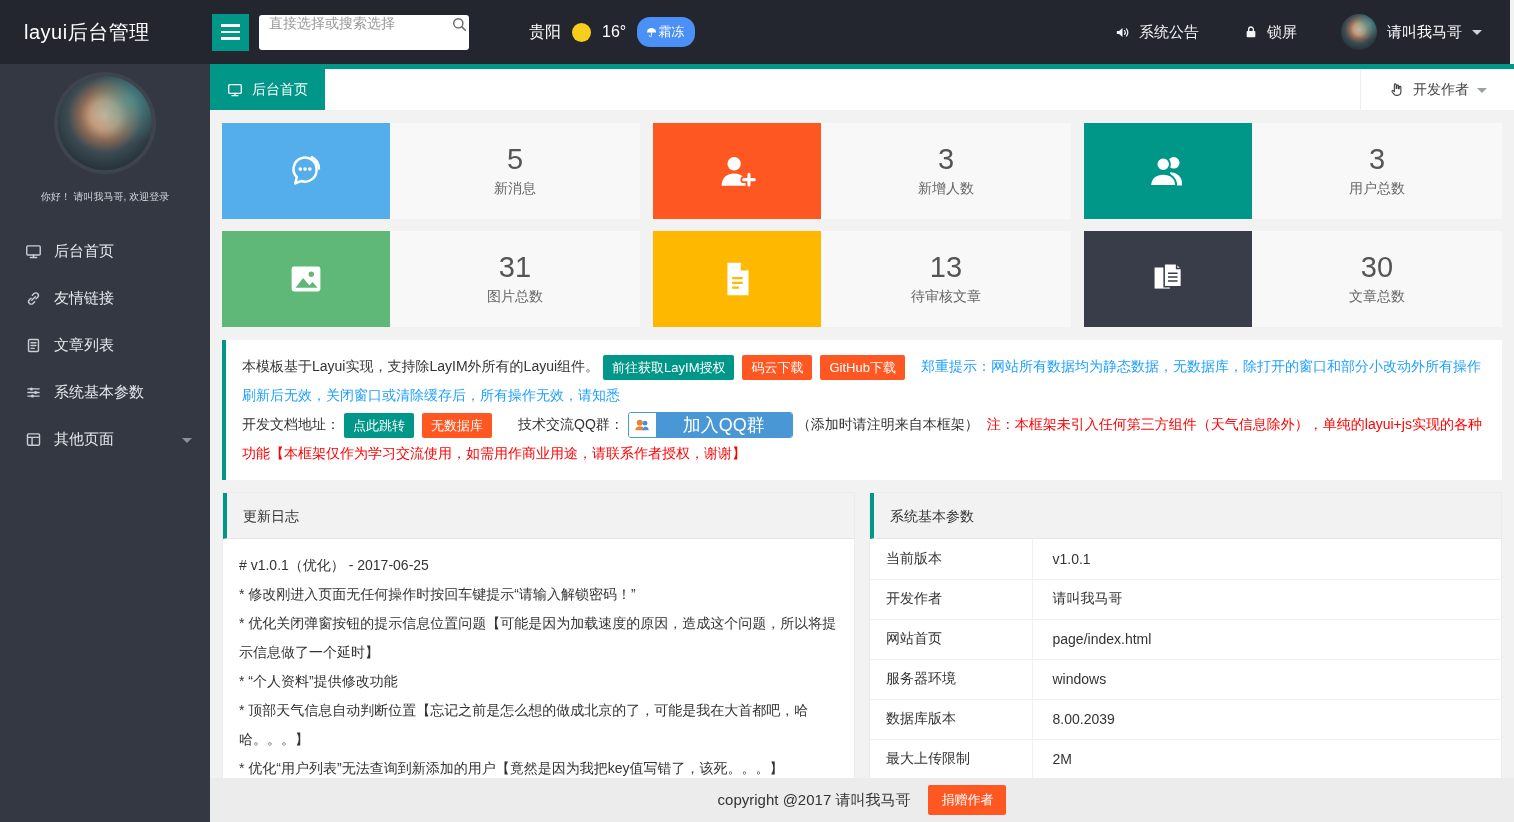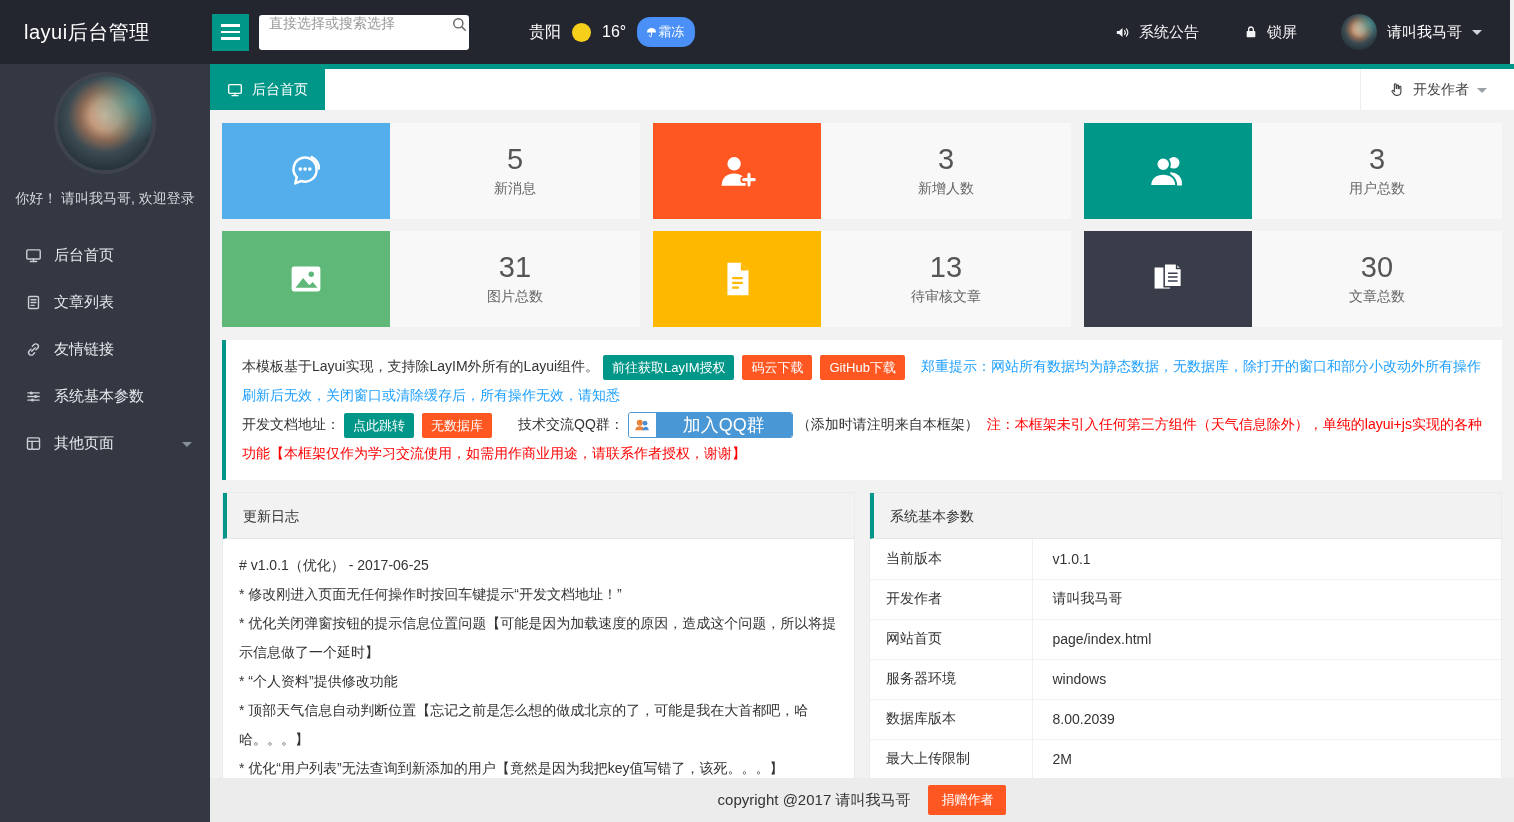--- a/index.html
+++ b/index.html
@@ -32,21 +32,21 @@
   .avatar-sm { width:36px; height:36px; border-radius:50%; flex:none; }
   .avatar-ph {
     background:
       radial-gradient(circle at 76% 28%, rgba(72,170,168,.6), transparent 42%),
       radial-gradient(circle at 50% 42%, #d9b79c 0%, #c49a7c 20%, #8b6a55 34%, #3c4a52 52%, #233038 78%, #1c262e 100%);
   }
 
   
   .sidebar { position:absolute; top:64px; left:0; width:210px; bottom:0; background:var(--c-side-bg,#333842); z-index:20; }
   .avatar-lg { width:94px; height:94px; border-radius:50%; margin:12px auto 0; box-shadow:0 0 0 4px rgba(255,255,255,.06); }
-  .greeting { margin-top:20px; text-align:center; font-size:14px; color:#d4d7dd; }
+  .greeting { margin-top:20px; text-align:center; font-size:10px; color:#d4d7dd; }
   .nav { margin-top:24px; }
   .nav-item { height:47px; display:flex; align-items:center; padding:0 18px 0 25px; color:#e6e8ec; font-size:15px; cursor:pointer; }
   .nav-item .nicon { color:#c9cdd4; margin-right:12px; }
   .nav-item .caret { margin-left:auto; border-top-color:#8a9099; }
 
   
   .main { position:absolute; top:64px; left:210px; right:0; bottom:0; border-top:5px solid var(--c-accent,#009688); background:var(--c-content-bg,#f2f2f2); }
   .tabbar { height:42px; background:#fff; display:flex; align-items:stretch; border-bottom:1px solid #f0f0f0; }
   .tab { display:flex; align-items:center; gap:9px; padding:0 17px; background:var(--c-accent,#009688); color:#fff; font-size:14px; cursor:pointer; }
   .page-actions { margin-left:auto; display:flex; align-items:center; gap:8px; padding:0 27px; font-size:14px; color:#444; border-left:1px solid #eee; cursor:pointer; }
@@ -156,35 +156,35 @@
         <svg width="17" height="17" viewBox="0 0 24 24">
             <rect x="2.5" y="4" width="19" height="13" rx="1.5" fill="none" stroke="currentColor" stroke-width="2"></rect>
             <path d="M12 17v3M7.5 20.5h9" fill="none" stroke="currentColor" stroke-width="2" stroke-linecap="round"></path>
           </svg>
       </span>
       <span>后台首页</span>
     </div>
     <div class="nav-item">
       <span class="nicon">
         <svg width="17" height="17" viewBox="0 0 24 24">
-            <rect x="5" y="3.5" width="14" height="17" rx="1.5" fill="none" stroke="currentColor" stroke-width="2"></rect>
-            <path d="M8.5 8h7M8.5 12h7M8.5 16h4.5" stroke="currentColor" stroke-width="2" stroke-linecap="round"></path>
-          </svg>
-      </span>
-      <span>文章列表</span>
-    </div>
-    <div class="nav-item">
-      <span class="nicon">
-        <svg width="17" height="17" viewBox="0 0 24 24">
             <path d="M9.5 14.5l5-5" stroke="currentColor" stroke-width="2" stroke-linecap="round"></path>
             <path d="M8.5 11.5L6.2 13.8a3.6 3.6 0 0 0 5.1 5.1l2.3-2.3" fill="none" stroke="currentColor" stroke-width="2" stroke-linecap="round"></path>
             <path d="M15.5 12.5l2.3-2.3a3.6 3.6 0 0 0-5.1-5.1l-2.3 2.3" fill="none" stroke="currentColor" stroke-width="2" stroke-linecap="round"></path>
           </svg>
       </span>
       <span>友情链接</span>
+    </div>
+    <div class="nav-item">
+      <span class="nicon">
+        <svg width="17" height="17" viewBox="0 0 24 24">
+            <rect x="5" y="3.5" width="14" height="17" rx="1.5" fill="none" stroke="currentColor" stroke-width="2"></rect>
+            <path d="M8.5 8h7M8.5 12h7M8.5 16h4.5" stroke="currentColor" stroke-width="2" stroke-linecap="round"></path>
+          </svg>
+      </span>
+      <span>文章列表</span>
     </div>
     <div class="nav-item">
       <span class="nicon">
         <svg width="17" height="17" viewBox="0 0 24 24">
             <path d="M4 7h16M4 12h16M4 17h16" stroke="currentColor" stroke-width="1.8" stroke-linecap="round"></path>
             <circle cx="9" cy="7" r="2.2" fill="currentColor"></circle>
             <circle cx="15" cy="12" r="2.2" fill="currentColor"></circle>
             <circle cx="10.5" cy="17" r="2.2" fill="currentColor"></circle>
           </svg>
       </span>
@@ -342,21 +342,21 @@
             <span class="qq-txt">加入QQ群</span>
           </a><span>（添加时请注明来自本框架）</span><span class="red-text">注：本框架未引入任何第三方组件（天气信息除外），单纯的layui+js实现的各种功能【本框架仅作为学习交流使用，如需用作商业用途，请联系作者授权，谢谢】</span>
       </p>
     </div>
 
     <div class="panels">
       <div class="panel">
         <div class="panel-header">更新日志</div>
         <div class="panel-body">
           <p># v1.0.1（优化） - 2017-06-25</p>
-          <p>* 修改刚进入页面无任何操作时按回车键提示“开发文档地址！”</p>
+          <p>* 修改刚进入页面无任何操作时按回车键提示“请输入解锁密码！”</p>
           <p>* 优化关闭弹窗按钮的提示信息位置问题【可能是因为加载速度的原因，造成这个问题，所以将提示信息做了一个延时】</p>
           <p>* “个人资料”提供修改功能</p>
           <p>* 顶部天气信息自动判断位置【忘记之前是怎么想的做成北京的了，可能是我在大首都吧，哈哈。。。】</p>
           <p>* 优化“用户列表”无法查询到新添加的用户【竟然是因为我把key值写错了，该死。。。】</p>
         </div>
       </div>
       <div class="panel">
         <div class="panel-header">系统基本参数</div>
         <table class="params-table">
           <tbody>

